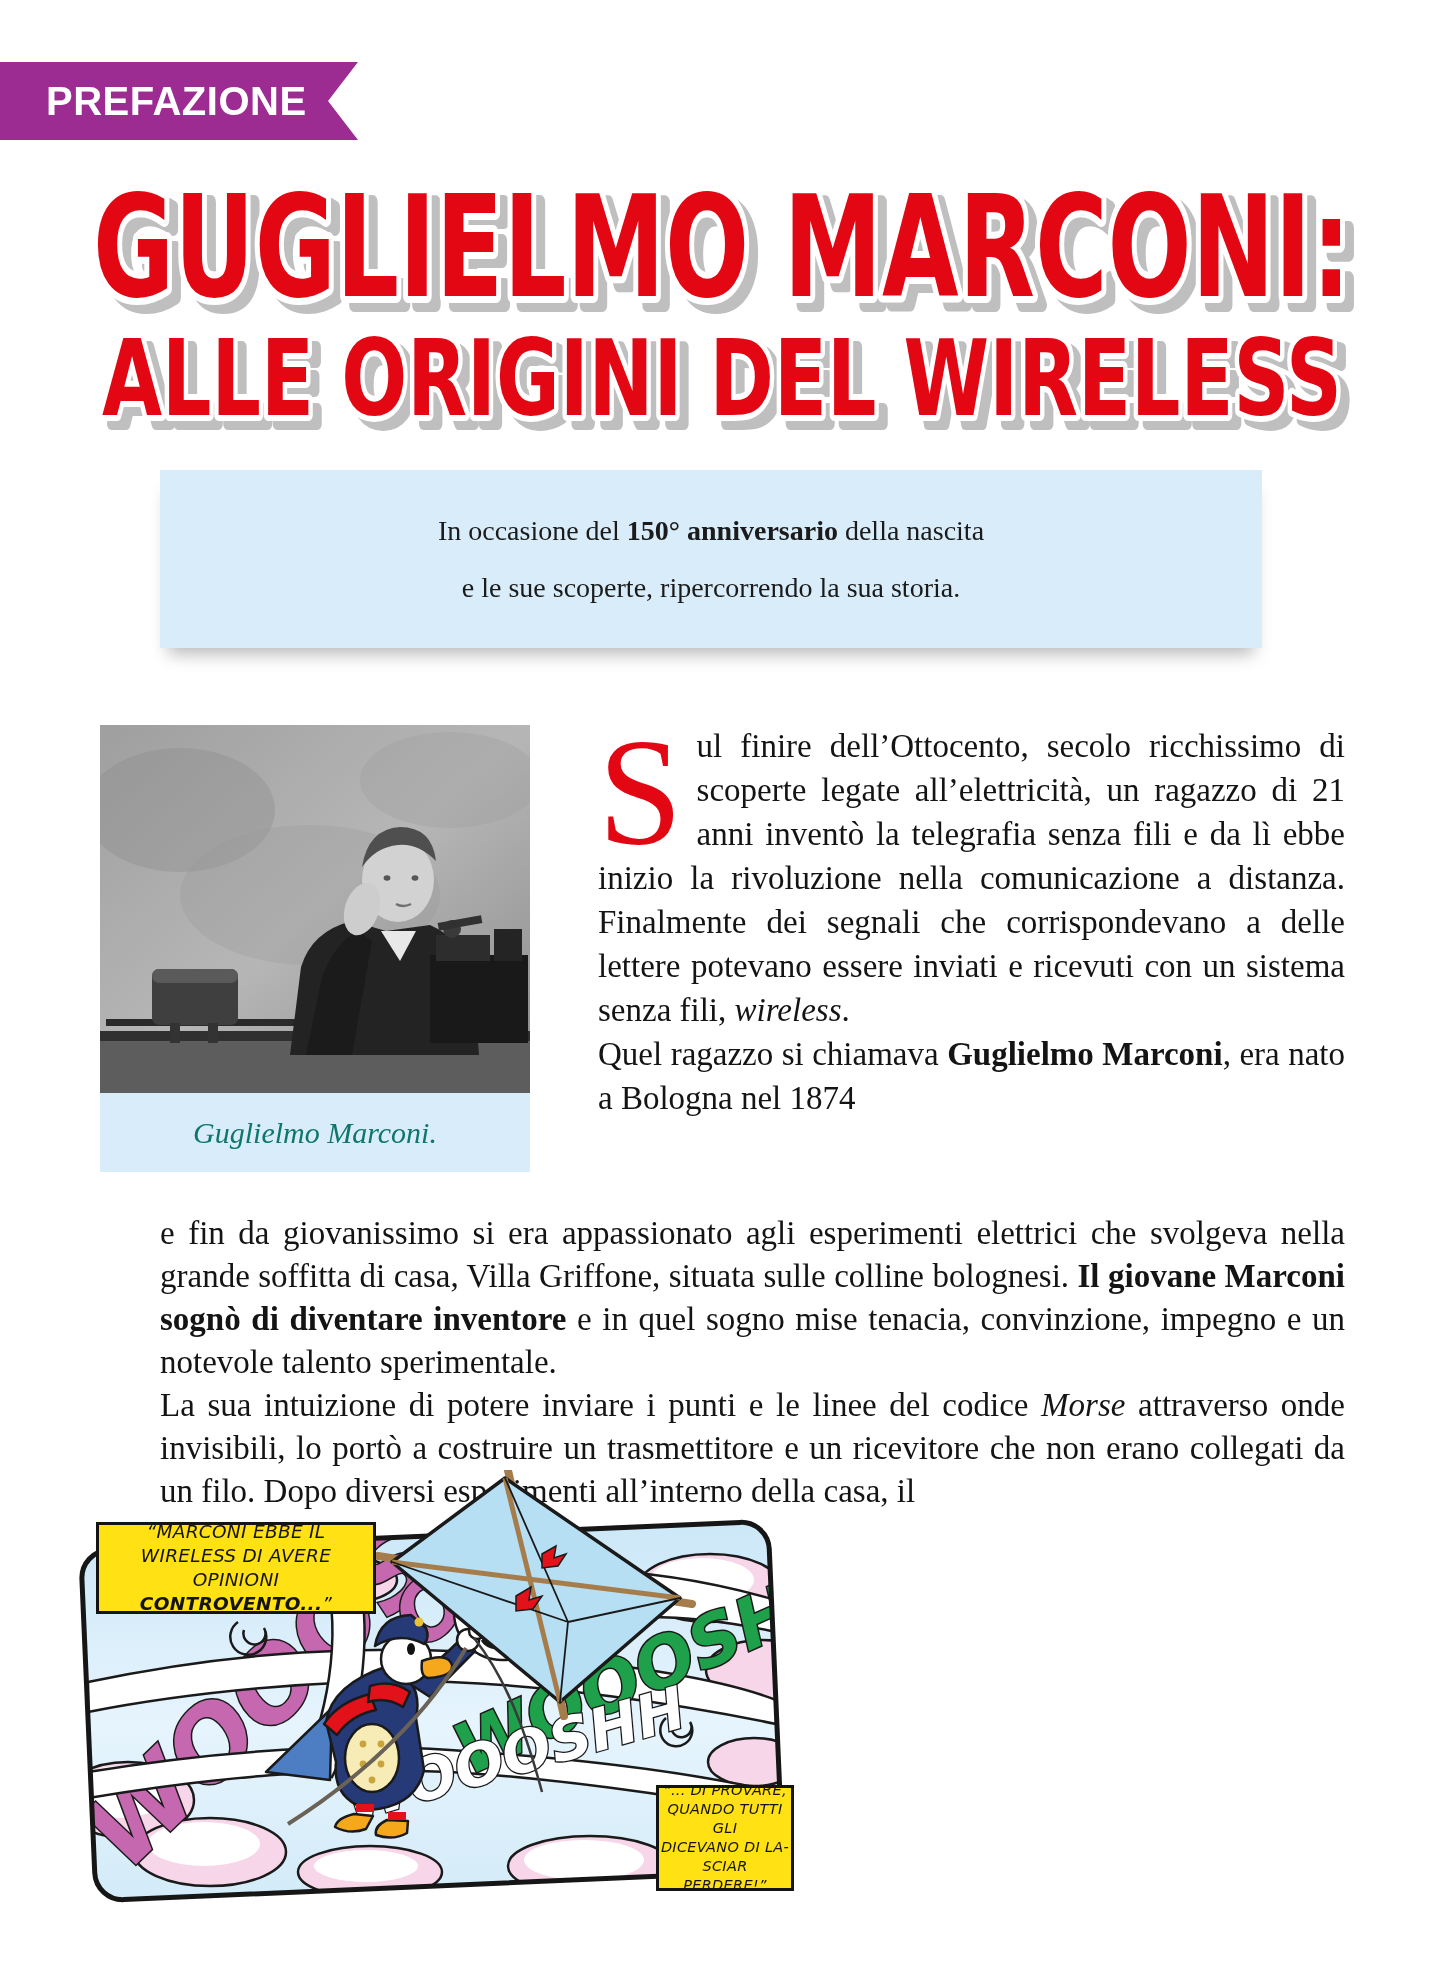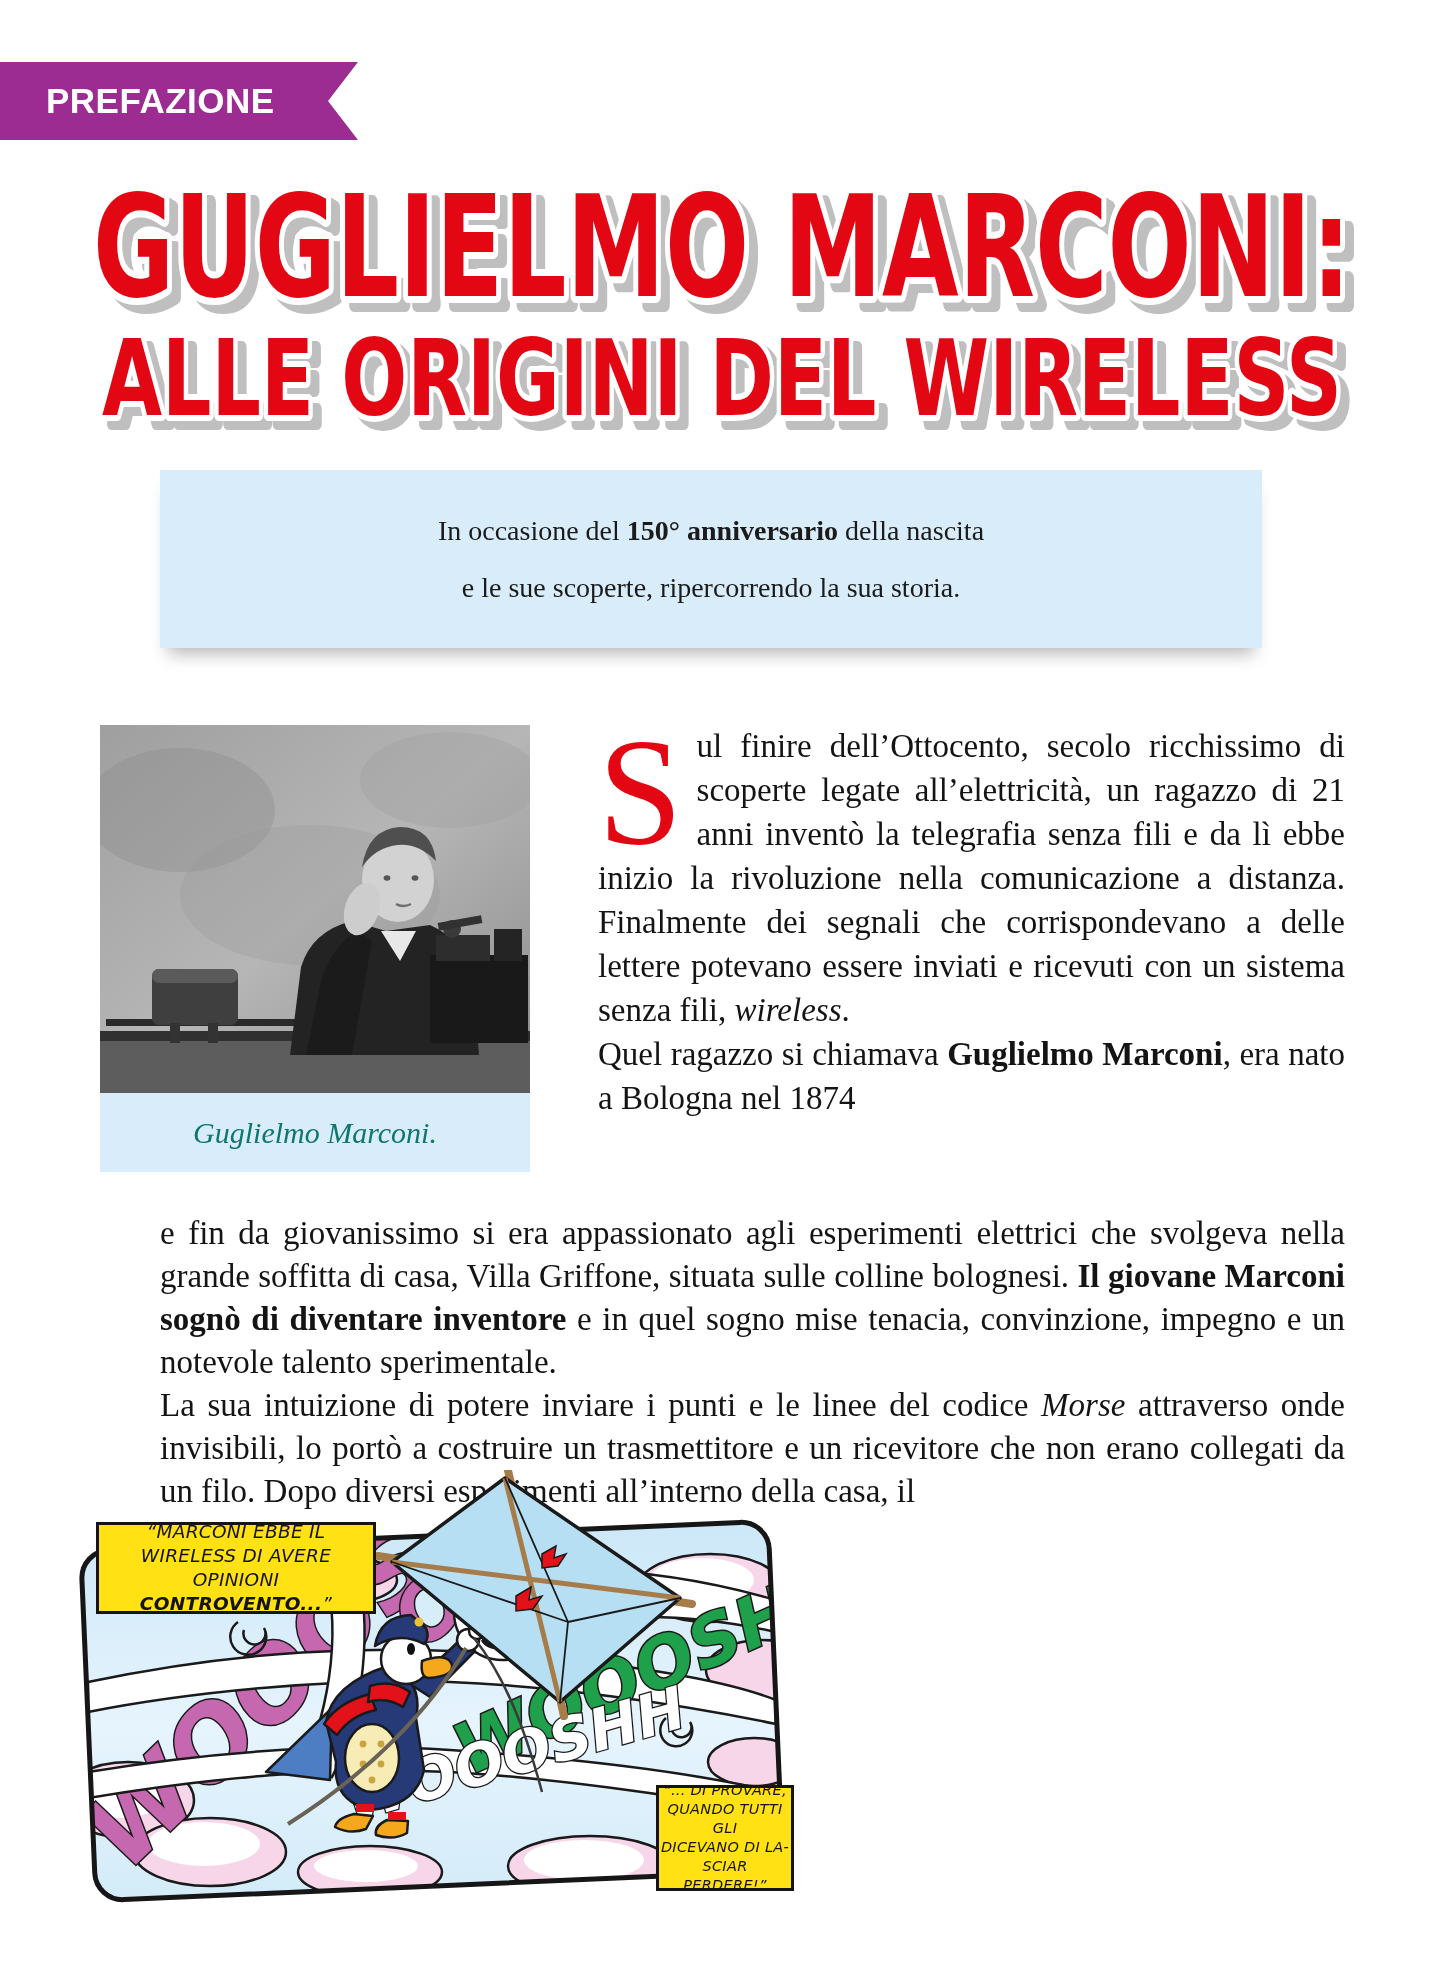--- a/index.html
+++ b/index.html
@@ -3,21 +3,21 @@
 <meta charset="utf-8">
 <style>
   html,body{margin:0;padding:0;background:#ffffff;}
   .page{position:relative;width:1445px;height:1967px;background:#fff;overflow:hidden;
         font-family:"Liberation Serif", serif;color:#1a1a1a;}
 
   
   .banner{position:absolute;left:0;top:62px;width:358px;height:78px;background:#9c2b92;
           clip-path:polygon(0 0,100% 0,calc(100% - 30px) 50%,100% 100%,0 100%);
           display:flex;align-items:center;}
-  .banner span{font-family:"Liberation Sans", sans-serif;font-weight:bold;font-size:35px;
+  .banner span{font-family:"Liberation Sans", sans-serif;font-weight:bold;font-size:40px;
                color:#fff;letter-spacing:.5px;padding-left:46px;}
 
   
   .title-svg{position:absolute;left:0;top:148px;}
 
   
   .intro-box{position:absolute;left:160px;top:470px;width:1102px;height:178px;background:#d9ecf9;
              box-shadow:0 14px 16px -8px rgba(0,0,0,.28);
              display:flex;flex-direction:column;justify-content:center;text-align:center;
              font-size:28px;line-height:57px;color:#1b1b1b;}

